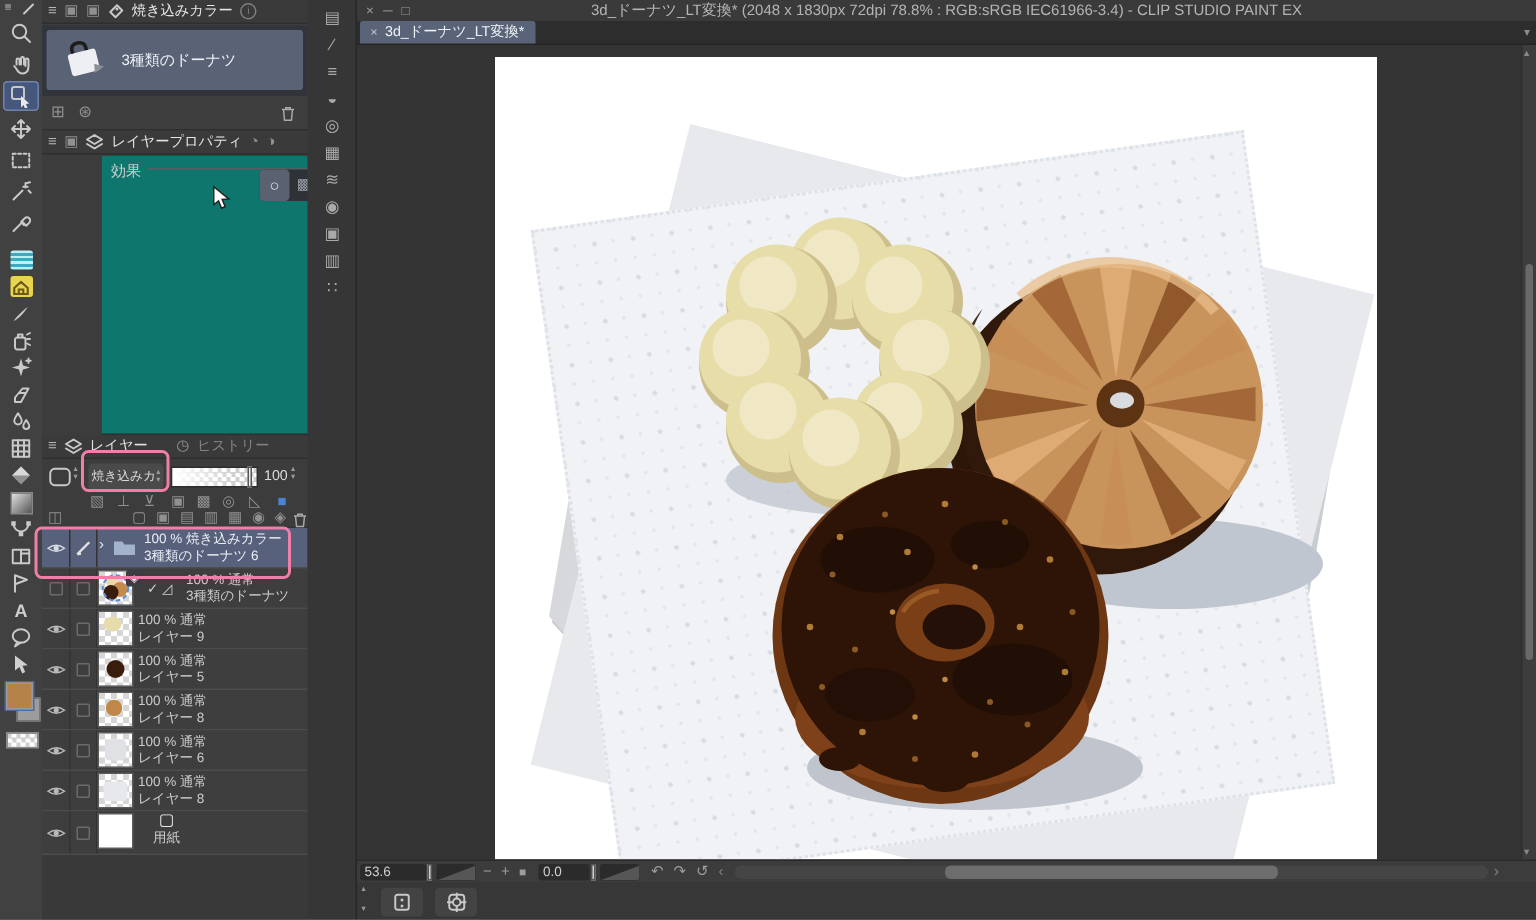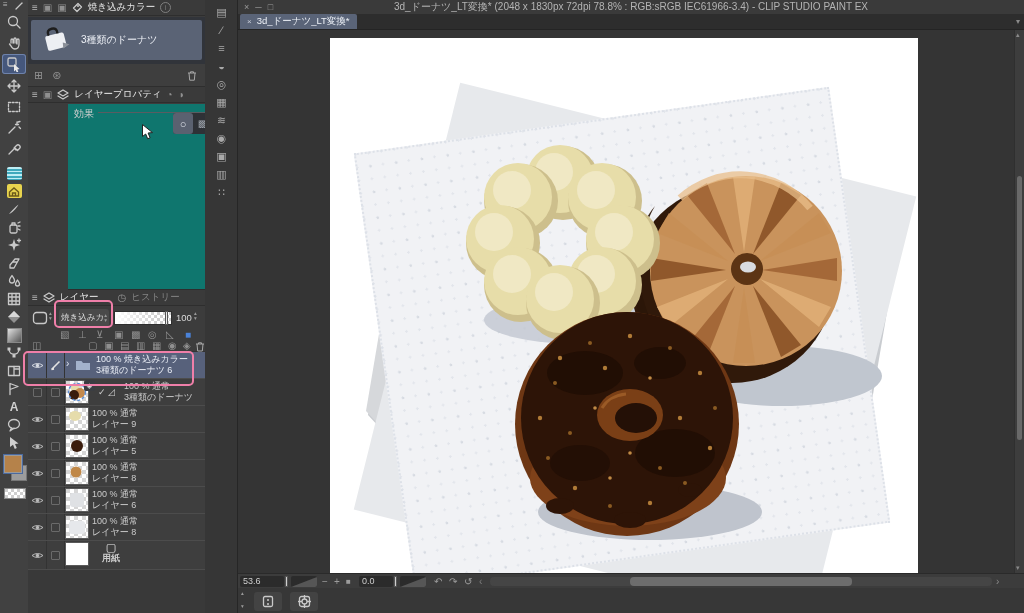--- a/index.html
+++ b/index.html
@@ -465,21 +465,21 @@
               <path d="M1 4.5 Q6.5 .5 12 4.5 Q6.5 8.5 1 4.5 Z" stroke="#b9b9b9" fill="none"></path>
               <circle cx="6.5" cy="4.5" r="1.7" fill="#b9b9b9"></circle>
             </svg>
           </span>
         <span class="cell c2" style="height:28px;">
             <span class="esq"></span>
           </span>
         <span class="thumb" style="background:#ffffff;"></span>
         <span class="ltxt" style="left:74px;top:1px;text-align:center;">
           <span style="display:block;font-size:11px;color:#e8e8e8;">▢</span>
-          <span style="display:block;font-weight:bold;">用紙</span>
+          <span style="display:block;">用紙</span>
         </span>
       </div>
     </div>
   </div>
 
   <div id="strip" class="abs">
     <span class="sico" style="top:4px;">▤</span>
     <span class="sico" style="top:22px;">∕</span>
     <span class="sico" style="top:40px;">≡</span>
     <span class="sico" style="top:58px;">◒</span>

